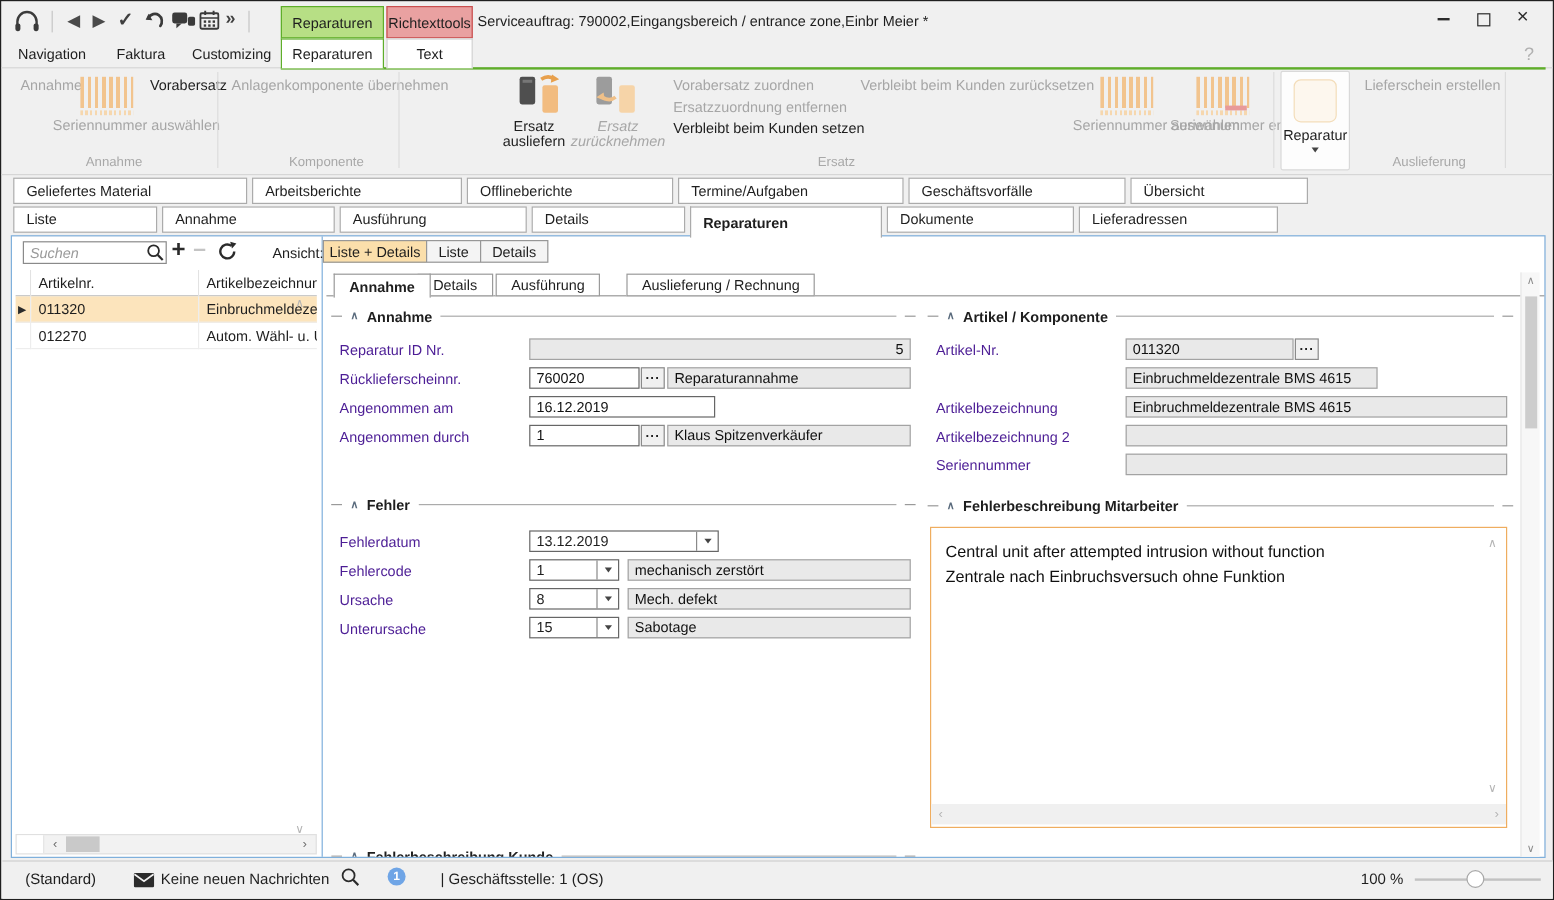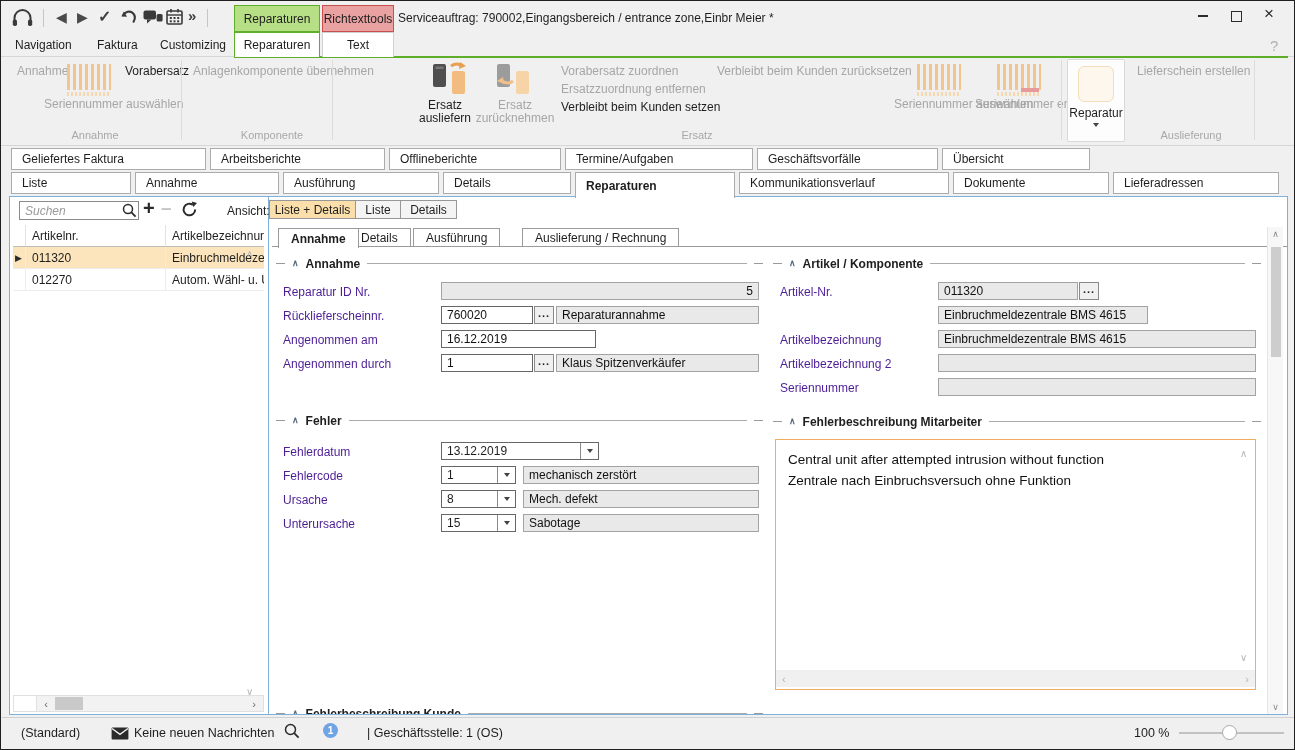--- a/index.html
+++ b/index.html
@@ -169,21 +169,21 @@
     <span style="display:inline-block;width:62px;white-space:normal;">Ersatz ausliefern</span>
   </div>
   <div class="ab" style="left:494px;top:60px;">
     <svg width="38" height="34" viewBox="0 0 38 34">
         <rect x="2" y="3" width="13" height="23" rx="2" fill="#9c9c9c"></rect>
         <rect x="21" y="10" width="13" height="23" rx="2" fill="#f6d4a8"></rect>
         <path d="M18 20 q-5 4 -11 0" stroke="#f0c088" stroke-width="3" fill="none"></path>
         <path d="M8 16 l-6 4 7 3 z" fill="#f0c088"></path>
       </svg>
   </div>
-  <div class="ab capt gray" style="left:472px;top:98px;width:84px;">
+  <div class="ab capt gray" style="left:472px;top:98px;width:84px;font-style:italic;">
     <span style="display:inline-block;width:84px;white-space:normal;">Ersatz zurücknehmen</span>
   </div>
   <div class="ab txtbtn gray" style="left:560px;top:63px;">Vorabersatz zuordnen</div>
   <div class="ab txtbtn gray" style="left:560px;top:81px;">Ersatzzuordnung entfernen</div>
   <div class="ab txtbtn" style="left:560px;top:99px;">Verbleibt beim Kunden setzen</div>
   <div class="ab txtbtn gray" style="left:716px;top:63px;">Verbleibt beim Kunden zurücksetzen</div>
   <div class="ab" style="left:916px;top:63px;">
     <div class="barcode" style="width:44px;height:26px;"></div>
     <div class="barcode2" style="width:44px;height:4px;margin-top:2px;"></div>
   </div>
@@ -203,21 +203,21 @@
     <div style="text-align:center;margin-top:4px;font-size:12px;">Reparatur</div>
     <div style="margin:3px auto 0;" class="tri"></div>
   </div>
 
   <div class="ab txtbtn gray" style="left:1136px;top:63px;">Lieferschein erstellen</div>
   <div class="ab group-label" style="left:1128px;top:128px;width:124px;">Auslieferung</div>
   <div class="ab vline" style="left:1253px;top:59px;height:80px;"></div>
 
   <div class="ab navrow" style="left:10px;top:147px;width:1272px;">
     <div class="navtab" style="width:195px;">
-        <span>Geliefertes Faktura</span>
+        <span>Geliefertes Material</span>
       </div>
     <div class="navtab" style="width:175px;">
         <span>Arbeitsberichte</span>
       </div>
     <div class="navtab" style="width:172px;">
         <span>Offlineberichte</span>
       </div>
     <div class="navtab" style="width:188px;">
         <span>Termine/Aufgaben</span>
       </div>
@@ -236,23 +236,20 @@
         <span>Annahme</span>
       </div>
     <div class="navtab" style="width:156px;">
         <span>Ausführung</span>
       </div>
     <div class="navtab" style="width:128px;">
         <span>Details</span>
       </div>
     <div class="navtab sel" style="width:160px;">
         <span>Reparaturen</span>
-      </div>
-    <div class="navtab" style="width:210px;">
-        <span>Kommunikationsverlauf</span>
       </div>
     <div class="navtab" style="width:156px;">
         <span>Dokumente</span>
       </div>
     <div class="navtab" style="width:166px;">
         <span>Lieferadressen</span>
       </div>
   </div>
 
   <div class="ab" style="left:9px;top:196px;width:1277px;height:517px;background:#fff;"></div>

